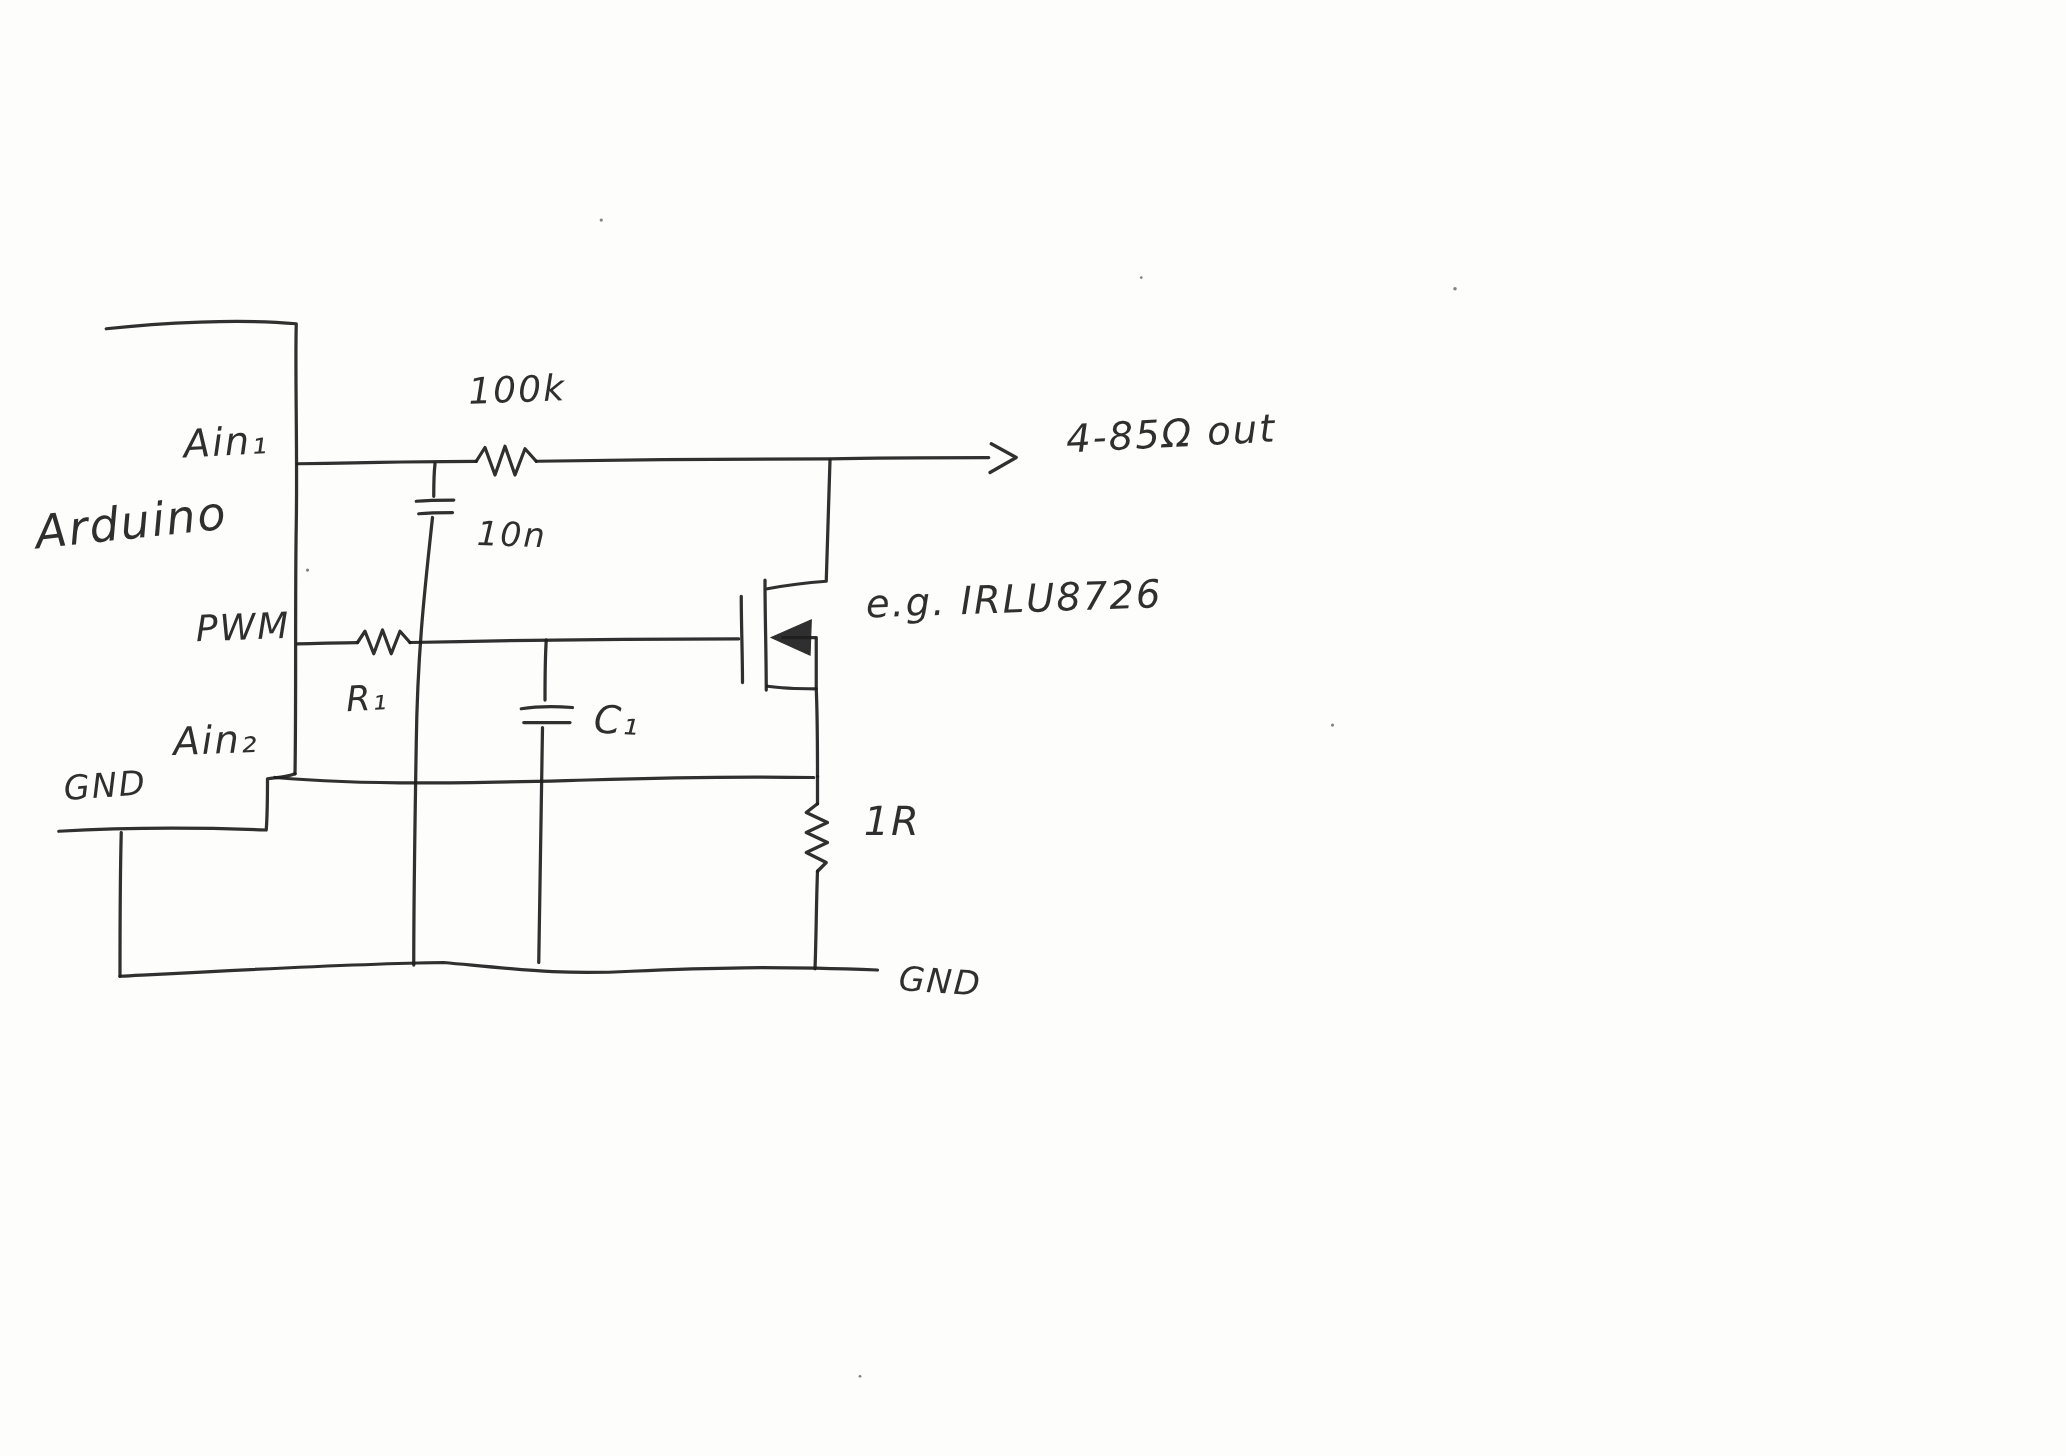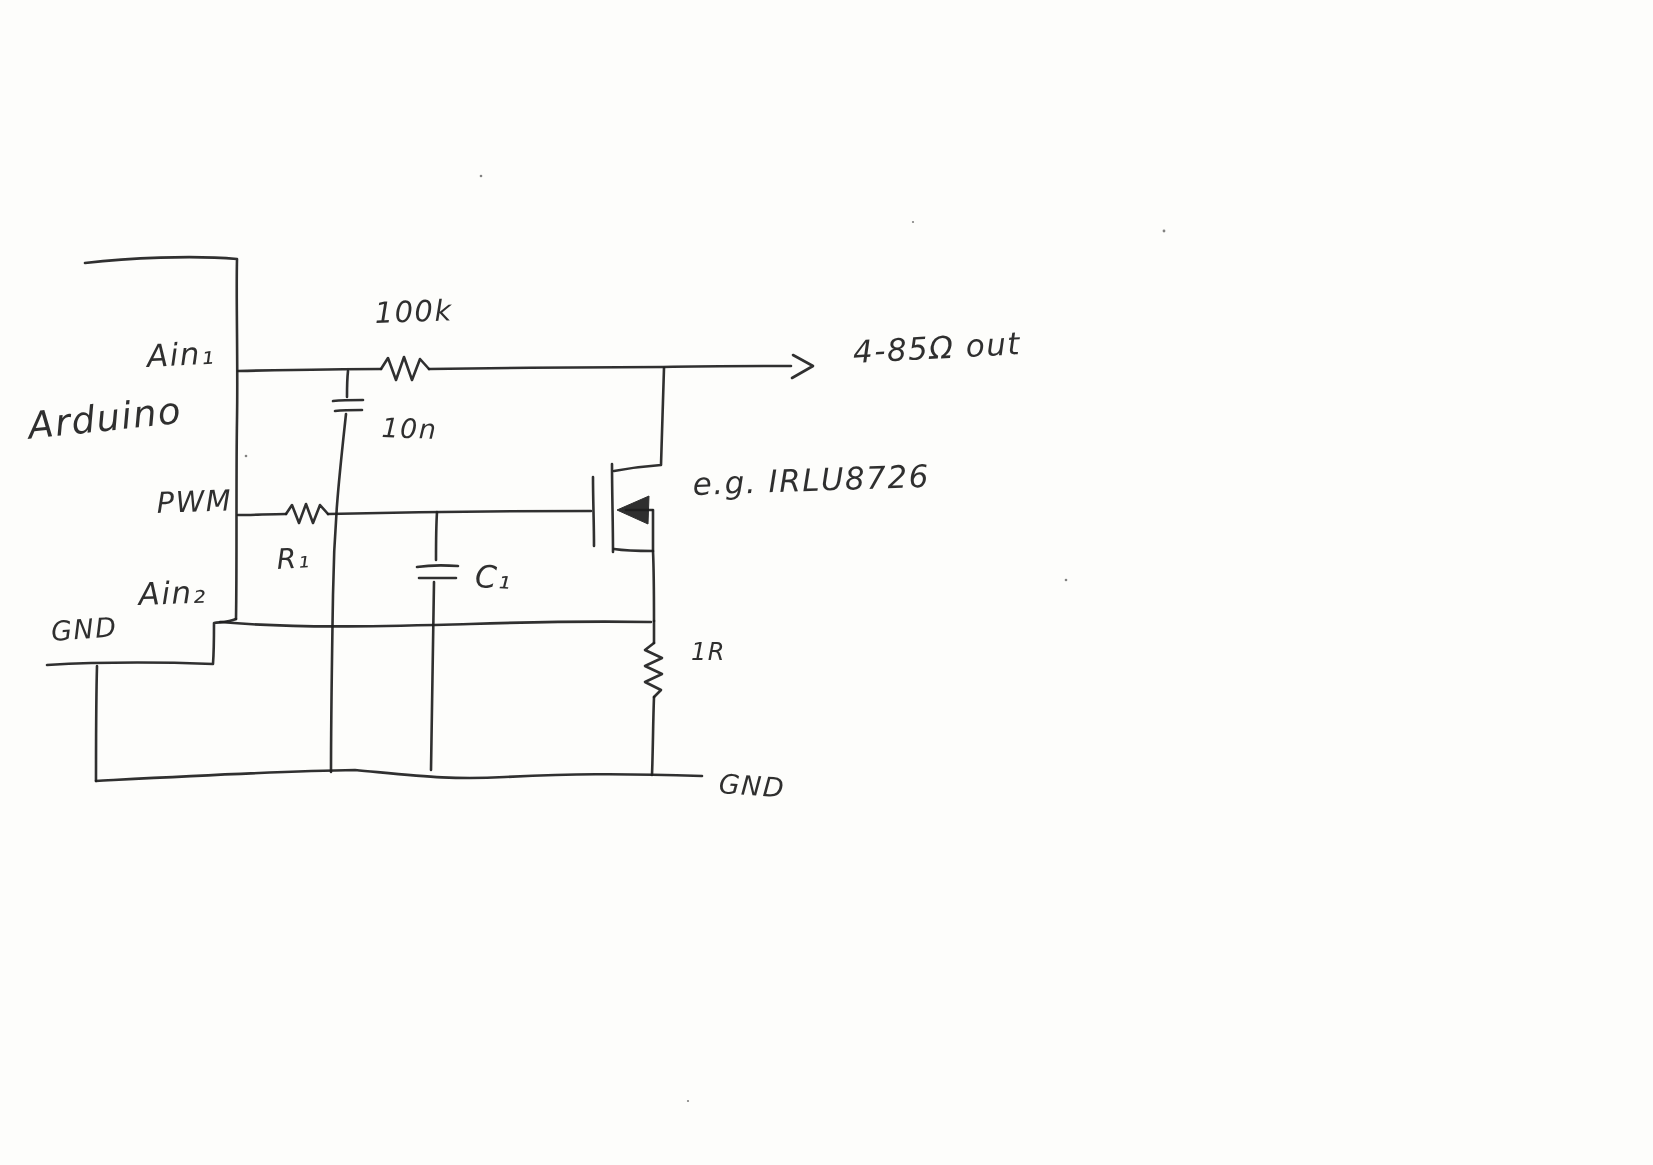--- a/index.html
+++ b/index.html
@@ -102,17 +102,17 @@
   <div class="hand" style="left:382px; top:412px; font-size:27px; transform:rotate(2deg);">10n</div>
 
   <div class="hand" style="left:276px; top:543px; font-size:28px; transform:rotate(-3deg);">R₁</div>
 
   <div class="hand" style="left:476px; top:558px; font-size:31px; transform:rotate(3deg);">C₁</div>
 
   <div class="hand" style="left:692px; top:466px; font-size:31px; transform:rotate(-2deg);">e.g. IRLU8726</div>
 
   <div class="hand" style="left:852px; top:334px; font-size:31px; transform:rotate(-3deg);">4-85Ω out</div>
 
-  <div class="hand" style="left:691px; top:638px; font-size:24px; transform:rotate(0deg);">1R</div>
+  <div class="hand" style="left:691px; top:638px; font-size:32px; transform:rotate(0deg);">1R</div>
 
   <div class="hand" style="left:720px; top:768px; font-size:27px; transform:rotate(4deg);">GND</div>
 
 </div>
 
 </body></html>

